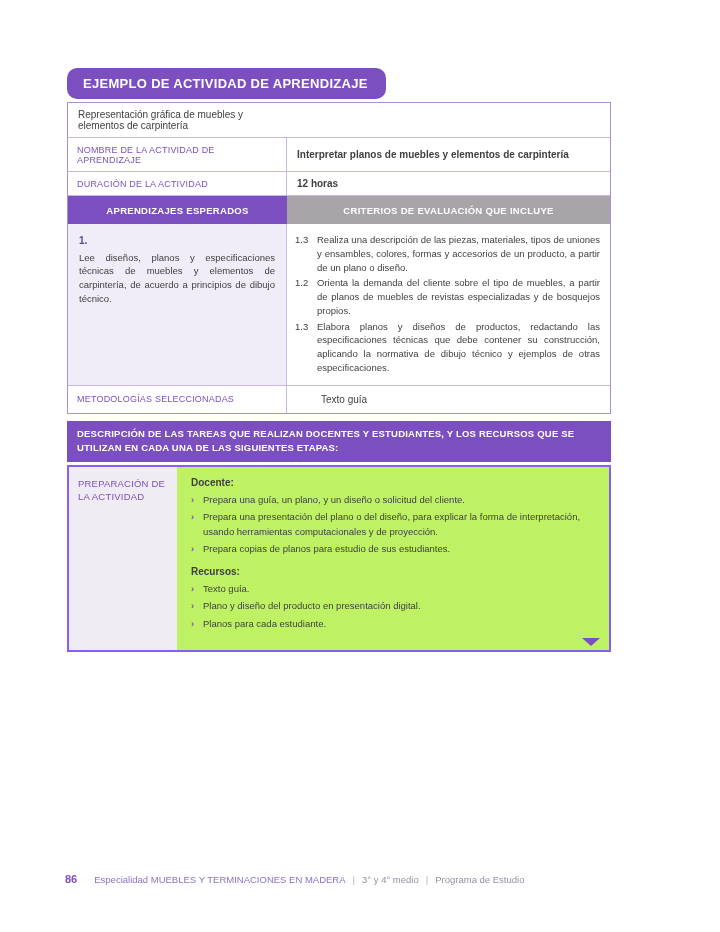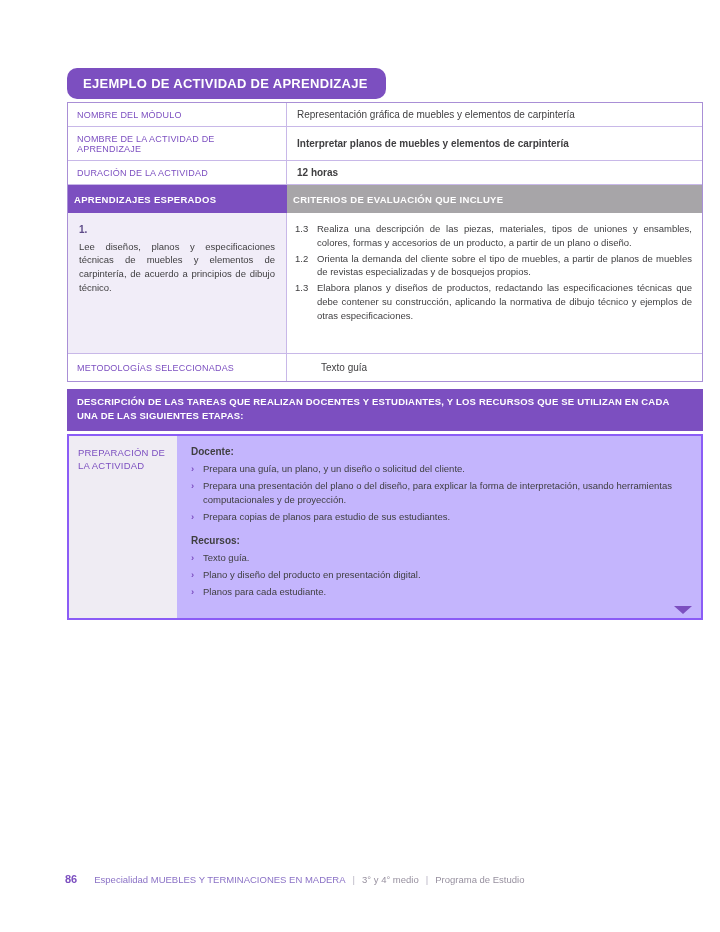--- a/index.html
+++ b/index.html
@@ -3,21 +3,21 @@
 <meta charset="utf-8">
 <style>
   * { margin:0; padding:0; box-sizing:border-box; }
   html,body { width:720px; height:932px; background:#ffffff; }
   body {
     font-family:"Liberation Sans","DejaVu Sans",sans-serif;
     color:#3f3e40;
     position:relative;
     overflow:hidden;
   }
-  .page { position:absolute; left:67px; top:68px; width:636px; }
+  .page { position:absolute; left:67px; top:68px; width:544px; }
 
   
   .title-tab {
     display:inline-block;
     background:#7c4fc0;
     color:#ffffff;
     font-weight:bold;
     font-size:13px;
     letter-spacing:.3px;
     padding:8px 18px 8px 16px;
@@ -39,21 +39,21 @@
     padding:7px 8px 6px 9px;
     border-right:1px solid #c8b8e8;
     display:flex; align-items:center;
   }
   .info-value { font-size:10px; padding:6px 10px; display:flex; align-items:center;font-weight:bold; }
   .info-value.bold { font-weight:normal; }
 
   .col-header-row { display:grid; grid-template-columns:219px 1fr; }
   .col-header {
     color:#ffffff; font-weight:bold; font-size:9.5px; letter-spacing:.3px;
-    padding:9px 6px 8px 6px;
+    text-align:center; padding:9px 6px 8px 6px;
   }
   .col-header.purple { background:#7c4fc0; }
   .col-header.gray { background:#a7a5a8; }
 
   .content-row { display:grid; grid-template-columns:219px 1fr; border-bottom:1px solid #c8b8e8; }
   .objective-cell {
     background:#f1edf8;
     border-right:1px solid #c8b8e8;
     padding:10px 11px;
     min-height:140px;
@@ -97,21 +97,21 @@
     min-height:170px;
   }
   .stage-cell {
     background:#efecf3;
     color:#7c4fc0;
     font-size:9.5px;
     letter-spacing:.2px;
     padding:10px 8px 8px 9px;
     line-height:1.4;
   }
-  .tasks-cell { background:#c4b5fd; padding:10px 14px 16px 14px; }
+  .tasks-cell { background:#bef264; padding:10px 14px 16px 14px; }
   .task-heading { font-weight:bold; font-size:10px; margin-bottom:5px; }
   .task-heading.second { margin-top:10px; }
   .task-item { display:grid; grid-template-columns:12px 1fr; font-size:9.5px; line-height:1.5; margin-bottom:3px; }
   .bullet { color:#7c4fc0; font-weight:bold; }
   .task-text { }
 
   .continue-arrow {
     position:absolute;
     right:9px; bottom:4px;
     width:0; height:0;
@@ -138,21 +138,20 @@
 </head>
 <body>
 
 <div class="page">
 
   <div class="title-tab">EJEMPLO DE ACTIVIDAD DE APRENDIZAJE</div>
 
   <div class="table1">
 
     <div class="info-row">
-      <div class="info-label">NOMBRE DEL MÓDULO</div>
       <div class="info-value bold">Representación gráfica de muebles y elementos de carpintería</div>
     </div>
     <div class="info-row">
       <div class="info-label">NOMBRE DE LA ACTIVIDAD DE APRENDIZAJE</div>
       <div class="info-value">Interpretar planos de muebles y elementos de carpintería</div>
     </div>
     <div class="info-row">
       <div class="info-label">DURACIÓN DE LA ACTIVIDAD</div>
       <div class="info-value">12 horas</div>
     </div>

